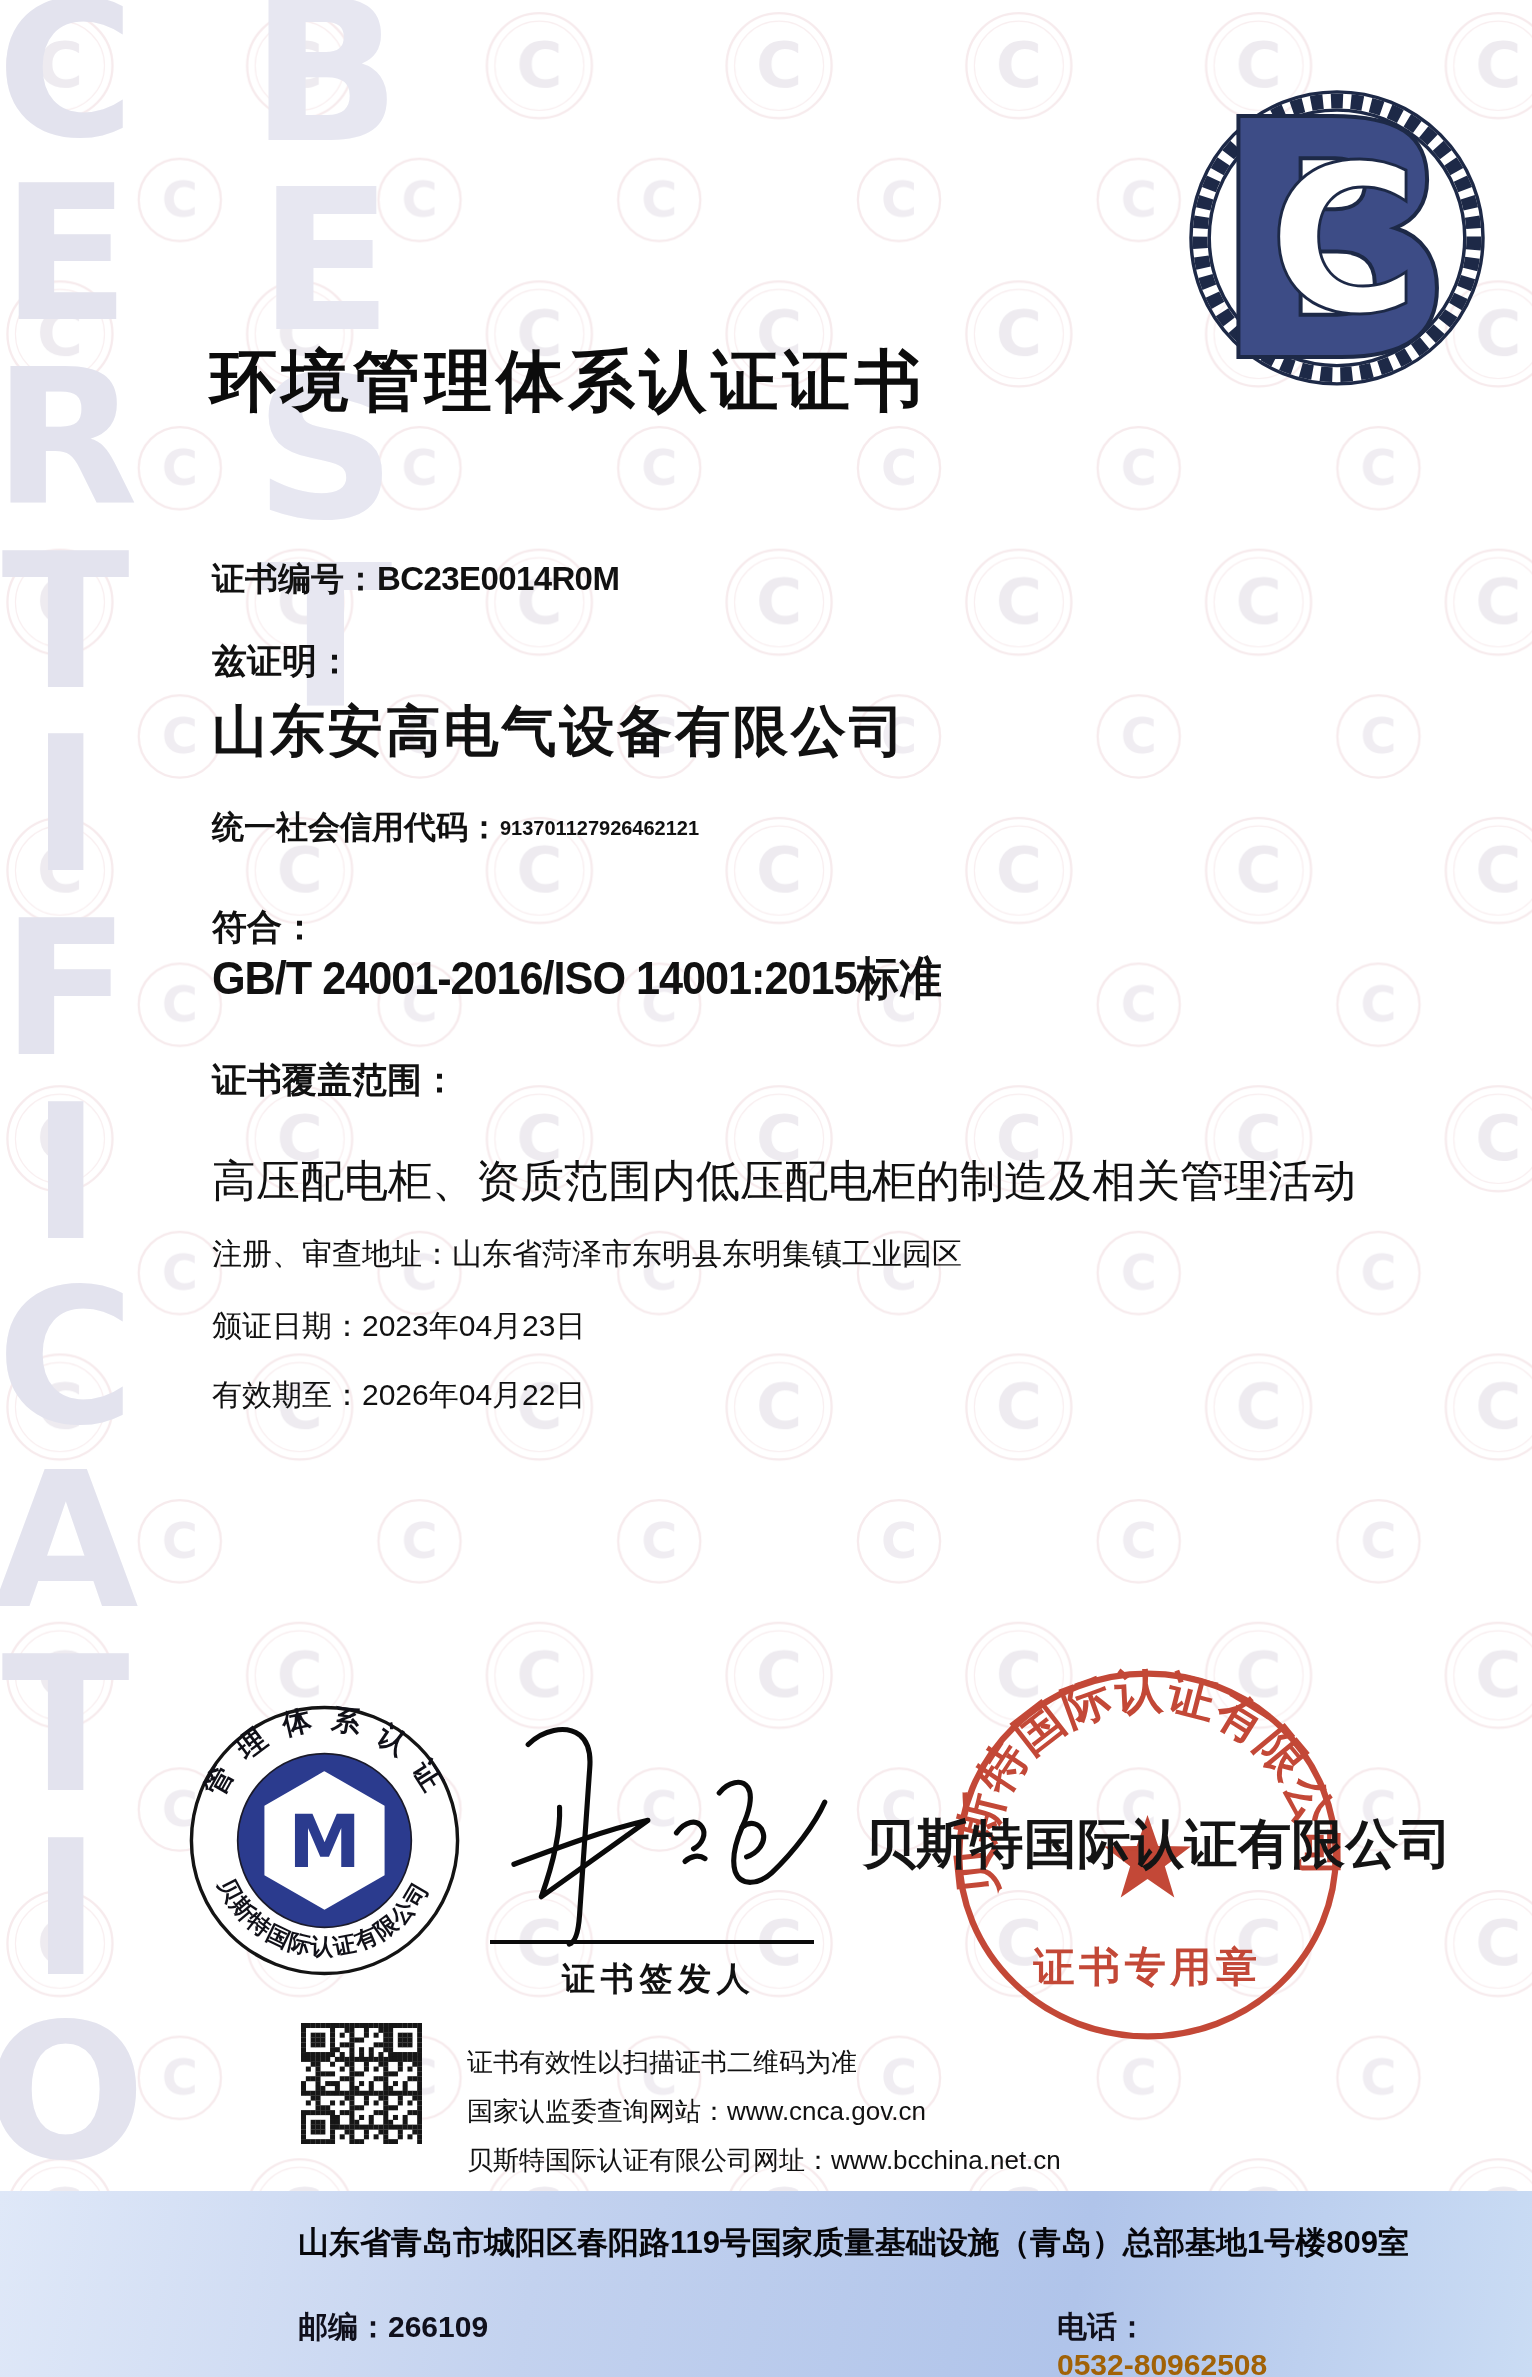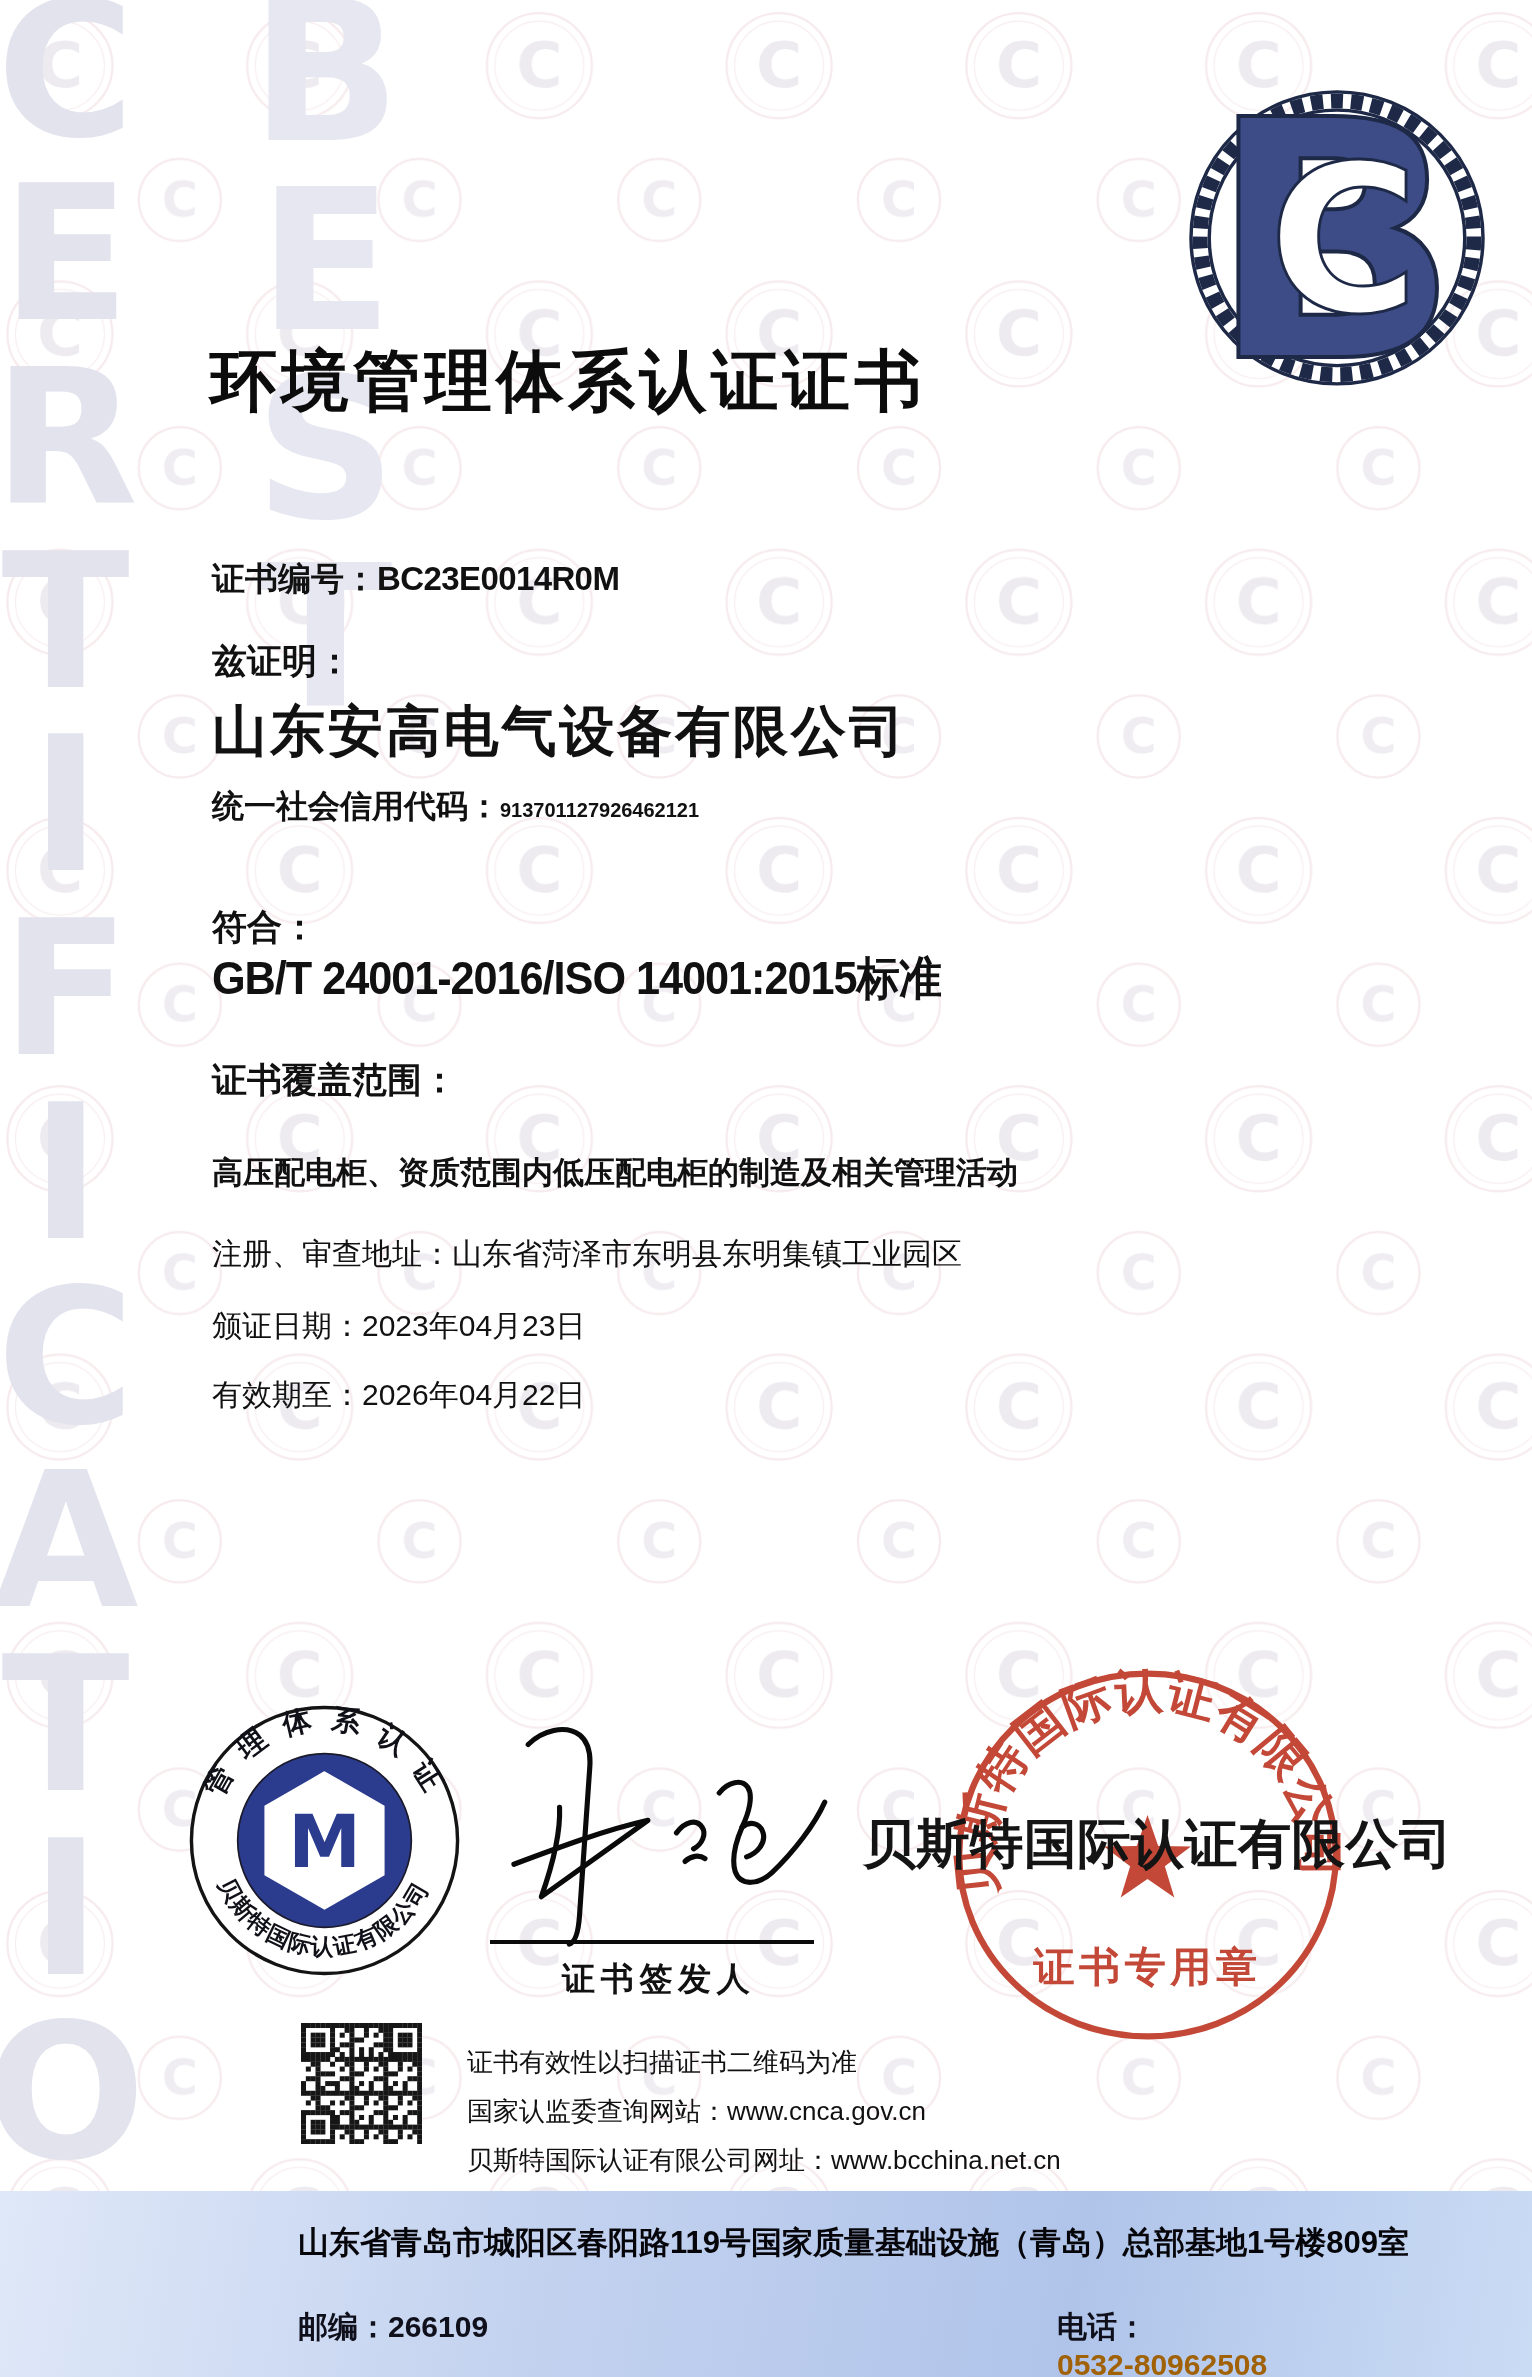--- a/index.html
+++ b/index.html
@@ -13,21 +13,21 @@
   #wm-col-cert>div{font-size:188px;color:#e3e3ee;}
   #wm-col-best>div{font-size:197px;color:#e7e7f1;}
   .content{z-index:3;}
   .label-row{display:flex;align-items:baseline;white-space:nowrap;}
   .title{font-size:67px;font-weight:900;letter-spacing:4.6px;color:#0c0c0c;}
   .body-58{font-size:33px;font-weight:600;}
   .body-62{font-size:35px;font-weight:600;}
   .company{font-size:55px;font-weight:800;letter-spacing:2.9px;}
   .std{font-size:46px;font-weight:600;letter-spacing:-1.1px;transform:scaleX(.94);transform-origin:left;}
   .body-53{font-size:30px;font-weight:500;}
-  .scope{font-size:31px;font-weight:700;}
+  .scope{font-size:44px;font-weight:400;}
   .qr-note{font-size:26px;font-weight:500;line-height:49px;white-space:nowrap;}
   .footer-band{left:0;top:2191px;width:1532px;height:186px;z-index:2;
     background:linear-gradient(100deg,#dfe8f8 0%,#c3d2ef 35%,#b0c4ea 70%,#cadcf4 100%);}
   .footer-addr{font-size:31px;font-weight:600;color:#06060a;white-space:nowrap;}
   .footer-small{font-size:30px;font-weight:600;color:#10101c;white-space:nowrap;text-align:center;}
   .phone-val{color:#a16207;}
   .signer-label{font-size:33px;font-weight:600;letter-spacing:5.7px;}
   .issuer-name{font-size:53px;font-weight:800;color:#141414;letter-spacing:0.6px;white-space:nowrap;}
   .sig-underline{left:490px;top:1940px;width:324px;height:4px;background:#0b0b0b;z-index:3;}
   svg text{font-family:"DejaVu Sans",sans-serif;}
@@ -82,21 +82,21 @@
 
 <div class="abs content label-row" style="left:212px;top:557px;">
   <span class="body-58">证书编号：</span>
   <span class="body-58" style="letter-spacing:-0.6px;text-align:center;">BC23E0014R0M</span>
 </div>
 
 <div class="abs content body-62" style="left:212px;top:638px;">兹证明：</div>
 
 <div class="abs content company" style="left:212px;top:695px;">山东安高电气设备有限公司</div>
 
-<div class="abs content label-row" style="left:212px;top:785px;">
+<div class="abs content label-row" style="left:212px;top:806px;align-items:center;">
   <span class="body-58" style="font-size:32px;">统一社会信用代码：</span>
   <span class="body-58" style="font-size:20px;letter-spacing:0;">913701127926462121</span>
 </div>
 
 <div class="abs content body-62" style="left:212px;top:884px;margin-top:20px;">符合：</div>
 
 <div class="abs content std" style="left:212px;top:948px;white-space:nowrap;">GB/T 24001-2016/ISO 14001:2015标准</div>
 
 <div class="abs content body-62" style="left:212px;top:1057px;">证书覆盖范围：</div>
 

